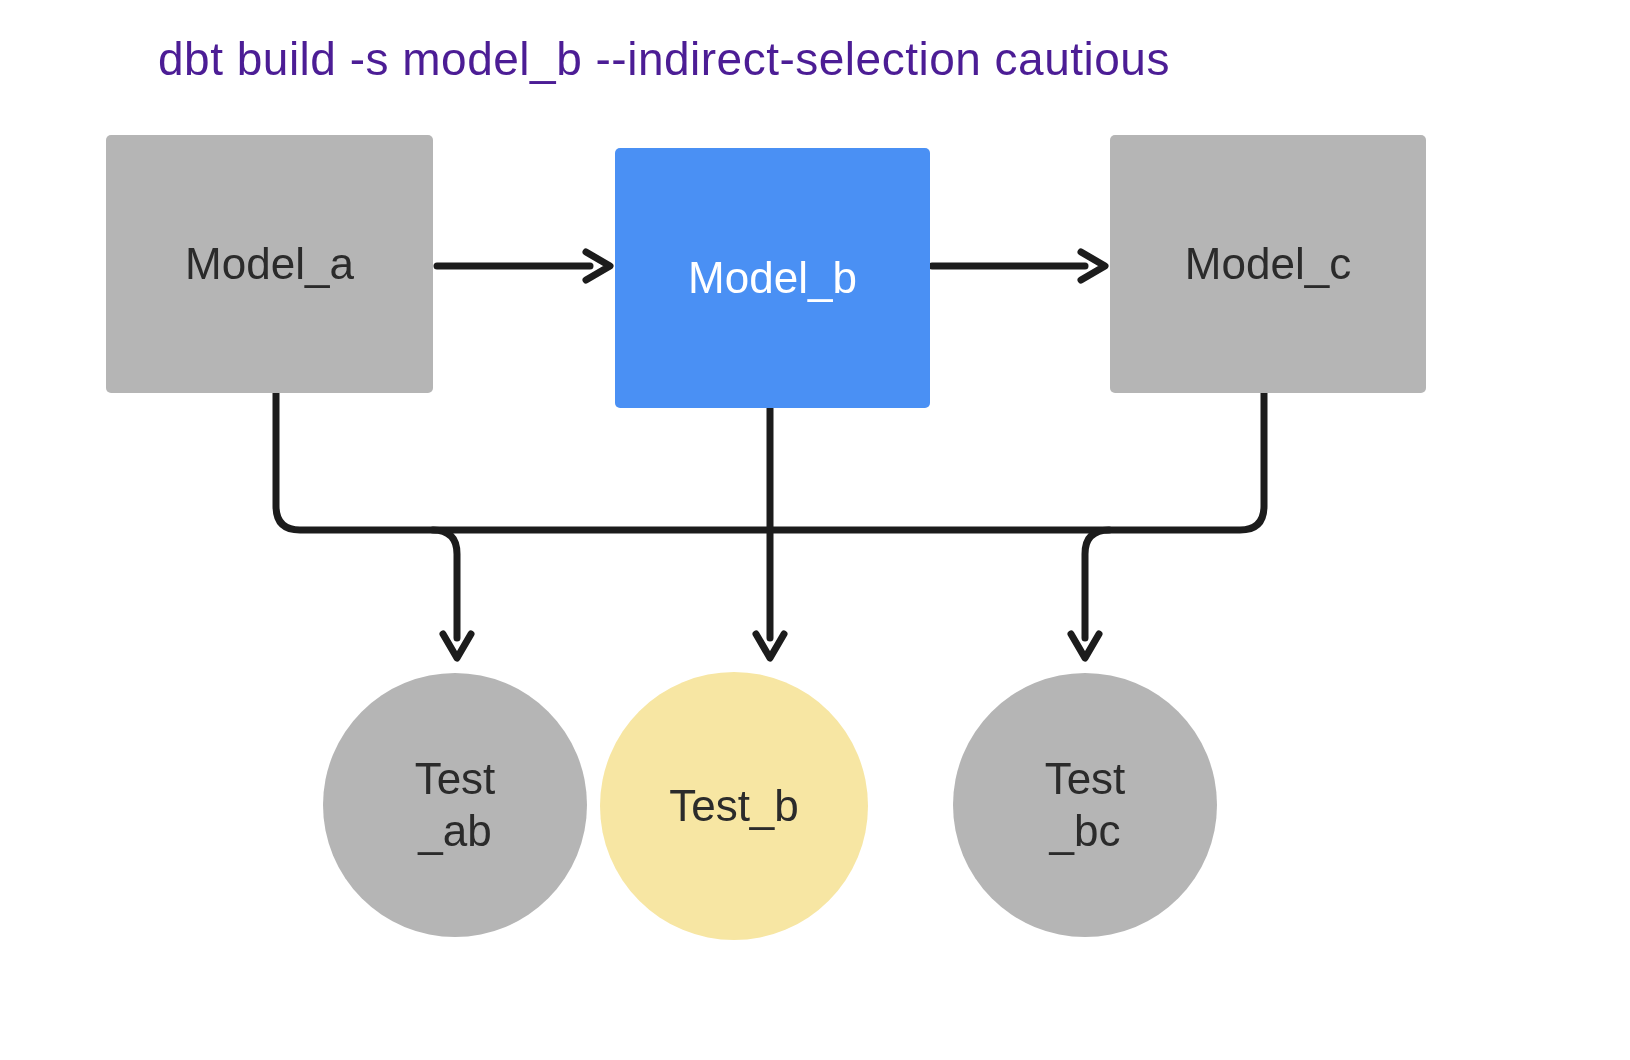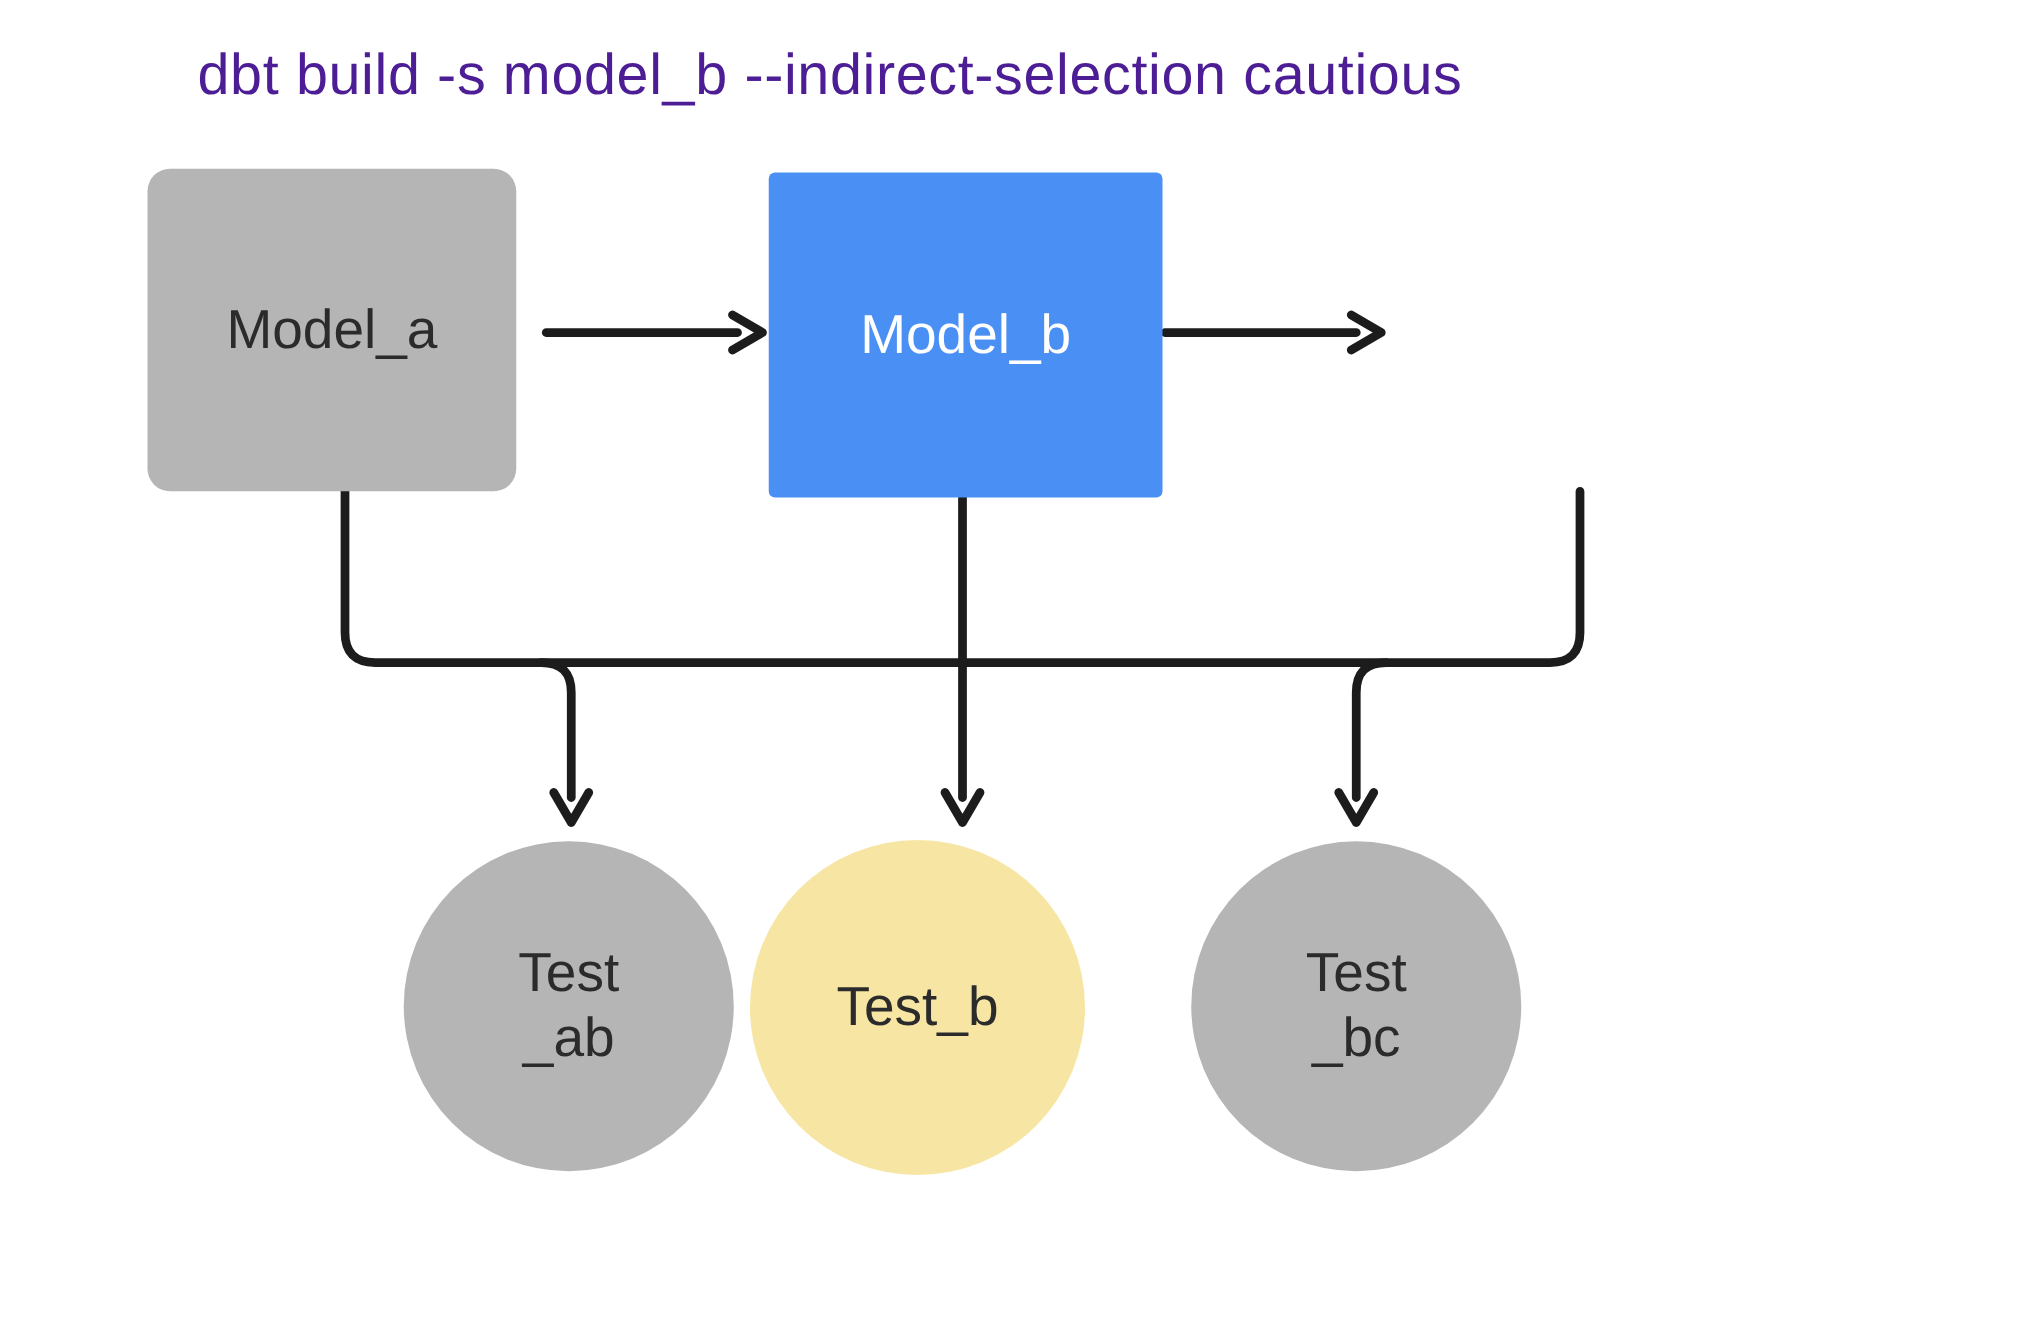--- a/index.html
+++ b/index.html
@@ -44,22 +44,22 @@
   }
   .node-box {
     position: absolute;
     display: flex;
     align-items: center;
     justify-content: center;
     border-radius: 5px;
     font-size: 44px;
     color: var(--text-dark);
   }
-  .box-a { left: 118px; top: 135px; width: 295px; height: 258px; background: var(--node-gray); border-radius: 18px; }
-  .box-b { left: 615px; top: 138px; width: 315px; height: 260px; background: var(--node-blue); color: var(--text-light); }
+  .box-a { left: 106px; top: 135px; width: 327px; height: 258px; background: var(--node-gray); }
+  .box-b { left: 615px; top: 148px; width: 315px; height: 260px; background: var(--node-blue); color: var(--text-light); }
   .box-c { left: 1110px; top: 135px; width: 316px; height: 258px; background: var(--node-gray); }
   .node-circle {
     position: absolute;
     border-radius: 50%;
     display: flex;
     flex-direction: column;
     align-items: center;
     justify-content: center;
     font-size: 44px;
     line-height: 1.18;
@@ -104,20 +104,23 @@
   </svg>
 
   <div class="node-box box-a">
     <span>Model_a</span>
   </div>
 
   <div class="node-box box-b">
     <span>Model_b</span>
   </div>
 
+  <div class="node-box box-c">
+    <span>Model_c</span>
+  </div>
 
   <div class="node-circle circle-ab">
     <span>Test</span>
     <span>_ab</span>
   </div>
 
   <div class="node-circle circle-b">
     <span>Test_b</span>
   </div>
 

